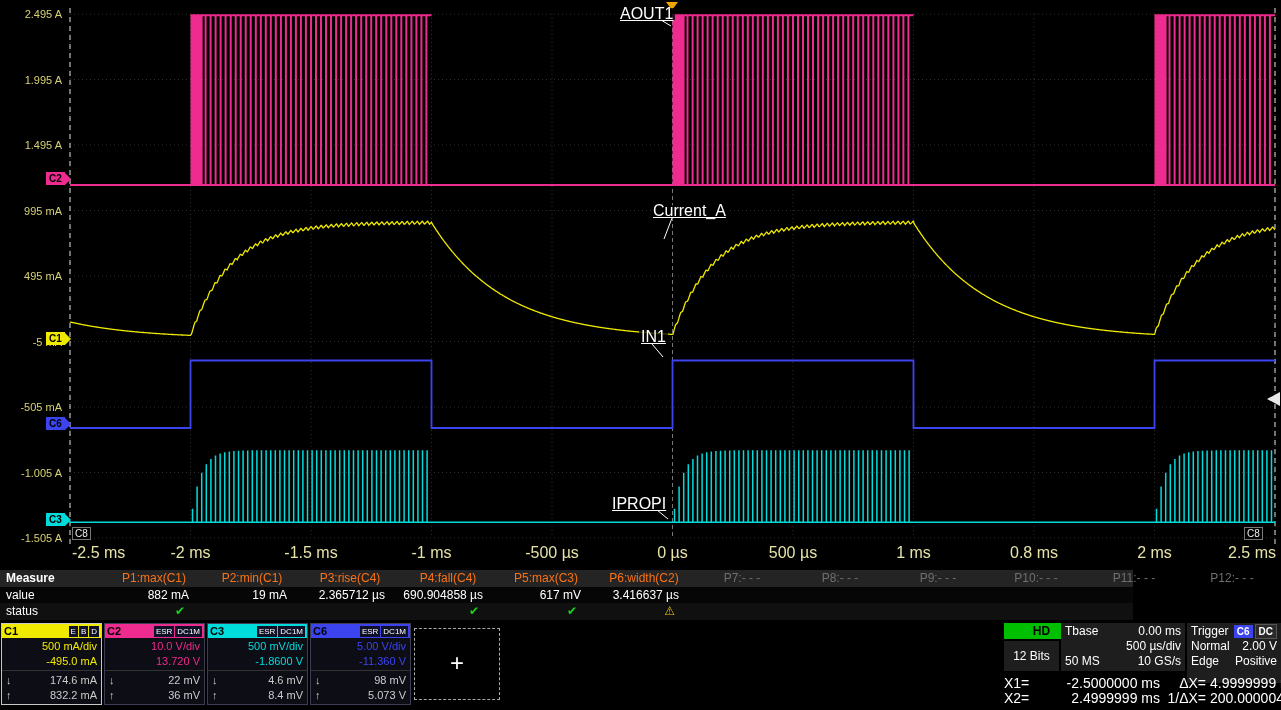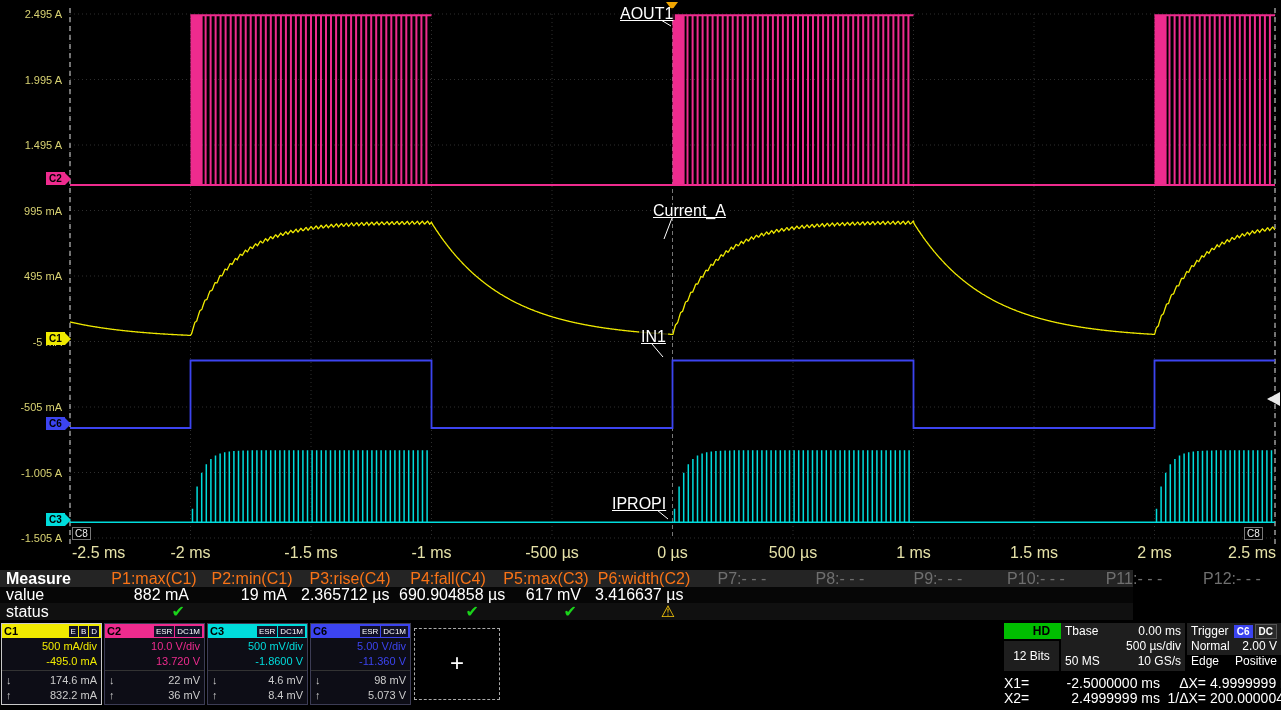--- a/index.html
+++ b/index.html
@@ -9,21 +9,21 @@
   #wave-svg{position:absolute;left:0;top:0;}
   .ylabel{position:absolute;width:62px;text-align:right;font-size:11px;color:#d8d272;line-height:14px;}
   .xlabel{position:absolute;top:546px;width:70px;font-size:16px;color:#e6e2a8;line-height:14px;text-align:center;}
   .chmark{position:absolute;left:46px;display:flex;align-items:center;height:13px;}
   .chmark .tag{font-size:10px;font-weight:bold;color:#000;padding:0 3px;line-height:13px;}
   .chmark .tri{width:0;height:0;border-top:6px solid transparent;border-bottom:6px solid transparent;border-left:6px solid #fff;}
   .callout{position:absolute;font-size:16px;line-height:12px;color:#fff;text-decoration:underline;
            background:rgba(0,0,0,.78);padding:0 2px;}
   .corner{position:absolute;top:527px;font-size:10px;line-height:11px;color:#eee;border:1px solid #777;padding:0 2px;background:#000;}
   
-  #measure{position:absolute;left:0;top:570px;width:1133px;font-size:16px;}
+  #measure{position:absolute;left:0;top:570px;width:1133px;font-size:12px;}
   .mrow{display:grid;grid-template-columns:105px repeat(12,98px);}
   .mrow.header{background:#242424;height:17px;line-height:17px;}
   .mrow.values{background:#060606;height:16px;line-height:16px;}
   .mrow.status{background:#101010;height:17px;line-height:17px;}
   .mlabel{padding-left:6px;font-weight:bold;color:#fff;}
   .mrow.values .mlabel,.mrow.status .mlabel{font-weight:normal;}
   .mhead{text-align:center;color:#f97316;white-space:nowrap;}
   .mhead.inactive{color:#6f6f6f;}
   .mval{text-align:right;padding-right:14px;white-space:nowrap;}
   .mstat{text-align:right;padding-right:18px;}
@@ -40,21 +40,21 @@
   .desc-minmax{border-top:1px solid #333;padding:2px 4px;color:#ccc;line-height:15px;}
   .mm{display:flex;justify-content:space-between;}
   .add-box{position:absolute;left:414px;top:8px;width:84px;height:70px;border:1px dashed #aaa;}
   .plus{position:absolute;left:50%;top:50%;transform:translate(-50%,-55%);font-size:24px;color:#fff;}
   .hd-box{position:absolute;left:1004px;top:3px;width:75px;height:16px;background:#00be00;color:#000;
           font-weight:bold;text-align:center;line-height:16px;font-size:12px;}
   .bits-box{position:absolute;left:1004px;top:21px;width:55px;height:30px;background:#1e1e1e;color:#fff;
           text-align:center;line-height:30px;font-size:12px;}
   .tbase-box{position:absolute;left:1061px;top:3px;width:124px;height:48px;background:#1e1e1e;font-size:12px;
           padding:1px 4px;box-sizing:border-box;}
-  .trig-box{position:absolute;left:1187px;top:3px;width:94px;height:32px;background:#1e1e1e;font-size:12px;
+  .trig-box{position:absolute;left:1187px;top:3px;width:94px;height:60px;background:#1e1e1e;font-size:12px;
           padding:1px 4px;box-sizing:border-box;}
   .row{display:flex;justify-content:space-between;line-height:15px;}
   .row.right{justify-content:flex-end;}
   .tbadge{font-size:10px;font-weight:bold;padding:0 3px;line-height:13px;align-self:center;margin-left:2px;}
   .tbadge.c6{background:#3c44f0;color:#fff;}
   .tbadge.dc{background:#2a2a2a;color:#fff;border:1px solid #555;}
   .readout{position:absolute;left:1004px;top:56px;width:277px;font-size:14px;}
   .rrow{display:grid;grid-template-columns:40px 116px 50px auto;line-height:15px;}
   .rl{text-align:left;}.rv{text-align:right;white-space:nowrap;}.rl2{text-align:right;padding-right:4px;}
 </style>
@@ -118,21 +118,21 @@
     <div class="ylabel" style="top: 465.5px; left: 0px;">-1.005 A</div>
     <div class="ylabel" style="top: 531px; left: 0px;">-1.505 A</div>
     <div class="xlabel" style="left: 72px; text-align: left;">-2.5 ms</div>
     <div class="xlabel" style="left: 155.5px;">-2 ms</div>
     <div class="xlabel" style="left: 276px;">-1.5 ms</div>
     <div class="xlabel" style="left: 396.5px;">-1 ms</div>
     <div class="xlabel" style="left: 517px;">-500 µs</div>
     <div class="xlabel" style="left: 637.5px;">0 µs</div>
     <div class="xlabel" style="left: 758px;">500 µs</div>
     <div class="xlabel" style="left: 878.5px;">1 ms</div>
-    <div class="xlabel" style="left: 999px;">1.5 ms</div>
+    <div class="xlabel" style="left: 999px;">0.8 ms</div>
     <div class="xlabel" style="left: 1119.5px;">2 ms</div>
     <div class="xlabel" style="left: 1206px; text-align: right;">2.5 ms</div>
     <div class="callout" style="left: 618px; top: 8px;">AOUT1</div>
     <div class="callout" style="left: 610px; top: 498px;">IPROPI</div>
     <div class="callout" style="left: 639px; top: 331px;">IN1</div>
     <div class="callout" style="left: 651px; top: 205px;">Current_A</div>
     <div class="chmark" style="top: 172px;">
       <span class="tag" style="background: rgb(238, 43, 142);">C2</span>
       <span class="tri" style="border-left-color: rgb(238, 43, 142);"></span>
     </div>

